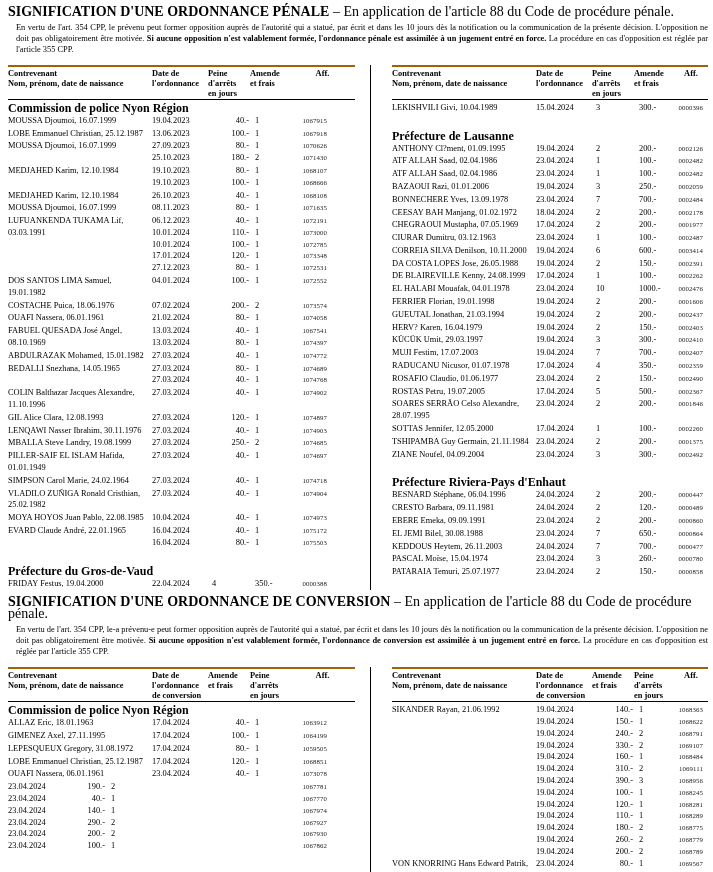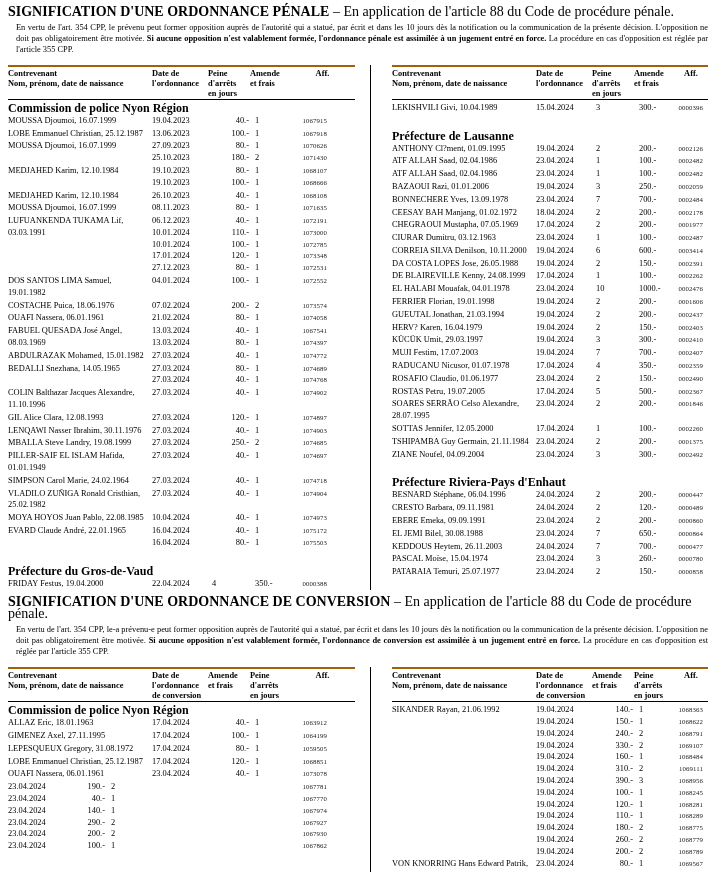--- a/index.html
+++ b/index.html
@@ -206,21 +206,21 @@
                 <div class="p-entries">
                   <div class="entry">
                     <div class="e-date">21.02.2024</div>
                     <div class="e-v1 ra">80.-</div>
                     <div class="e-v2">1</div>
                     <div class="e-aff">1074058</div>
                   </div>
                 </div>
               </div>
               <div class="person">
-                <div class="p-name">FABUEL QUESADA José Angel, 08.03.1969</div>
+                <div class="p-name">FABUEL QUESADA José Angel, 08.10.1969</div>
                 <div class="p-entries">
                   <div class="entry">
                     <div class="e-date">13.03.2024</div>
                     <div class="e-v1 ra">40.-</div>
                     <div class="e-v2">1</div>
                     <div class="e-aff">1067541</div>
                   </div>
                   <div class="entry">
                     <div class="e-date">13.03.2024</div>
                     <div class="e-v1 ra">80.-</div>

